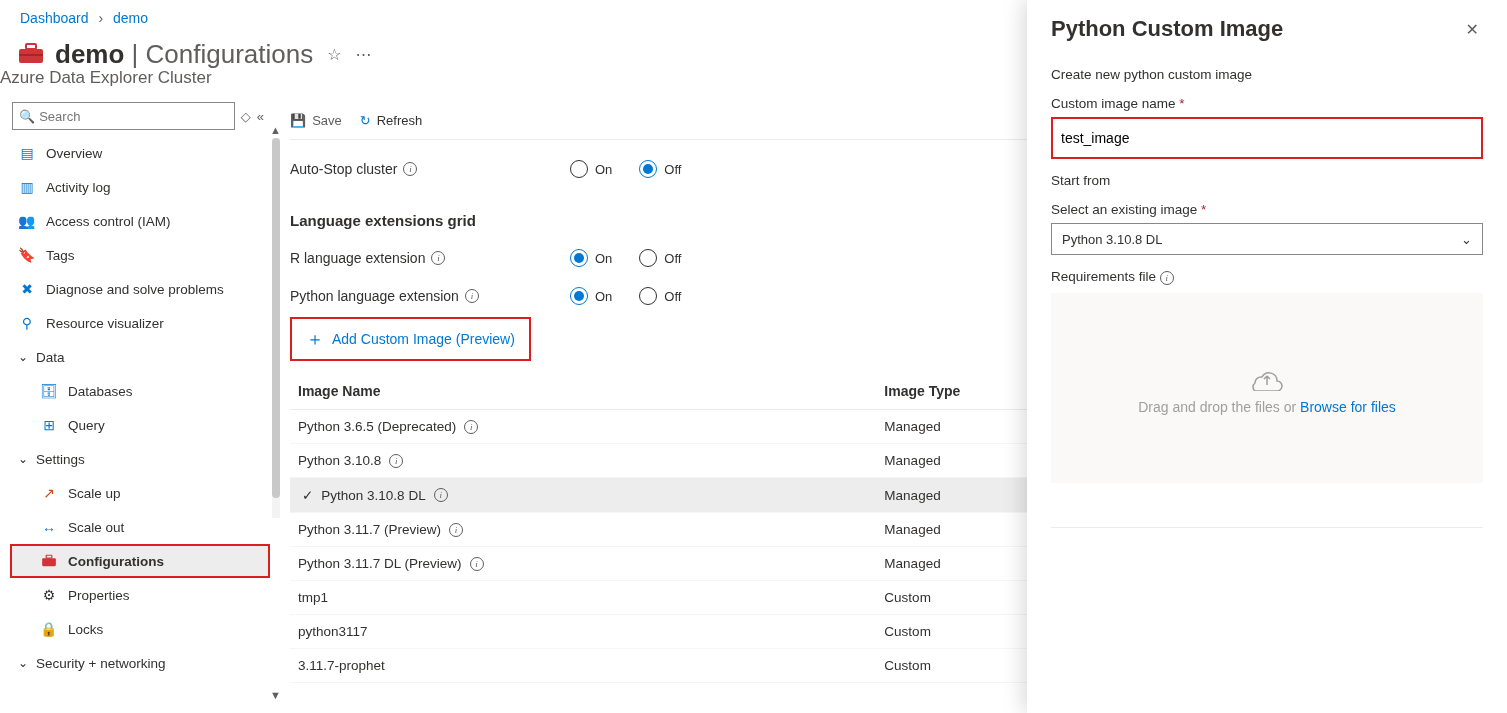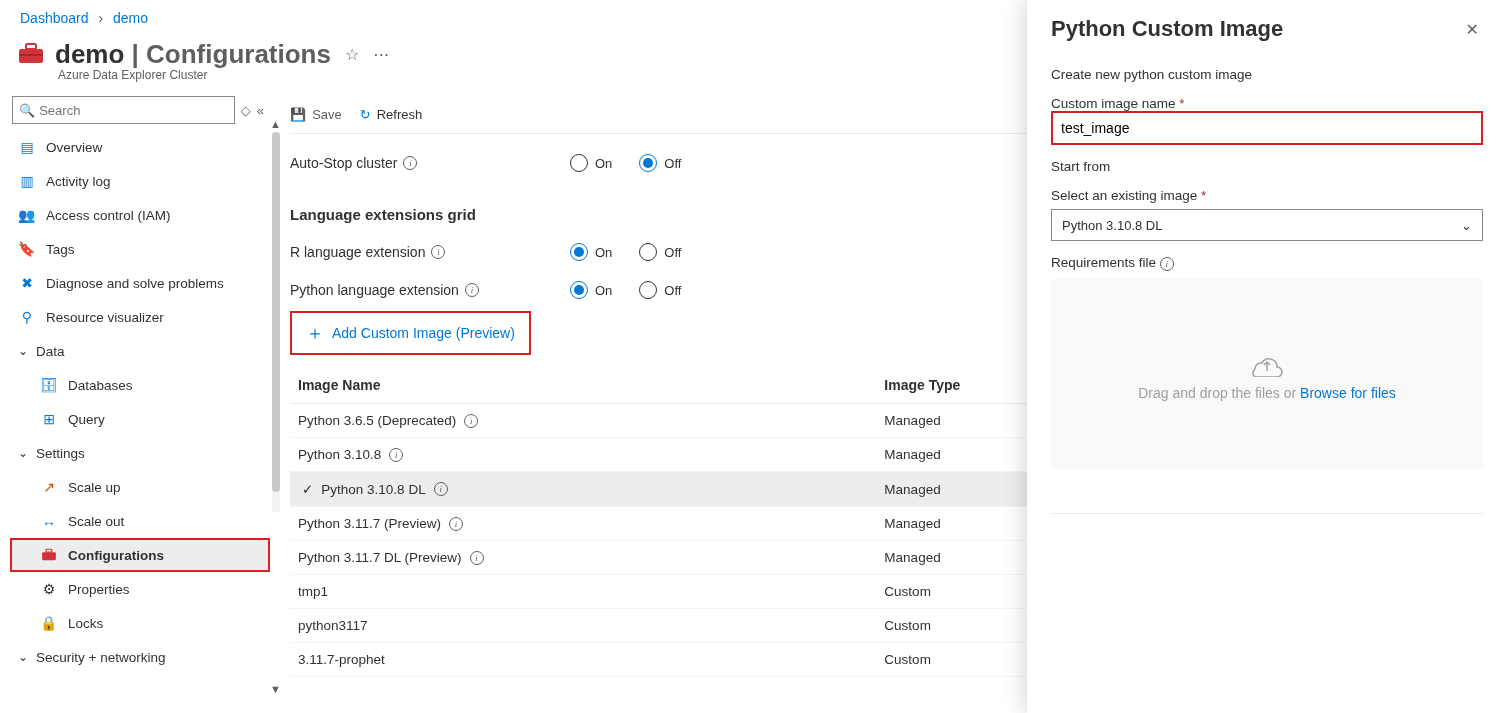--- a/index.html
+++ b/index.html
@@ -7,23 +7,23 @@
 a { color: #0078d4; text-decoration: none; }
 
 
 .breadcrumb { padding: 10px 20px; font-size: 14px; }
 .breadcrumb .sep { color: #605e5c; margin: 0 6px; }
 
 
 .title-row { display: flex; align-items: center; padding: 2px 15px 0 15px; }
 .title-icon { width: 32px; height: 32px; display: flex; align-items: center; justify-content: center; margin-right: 8px; }
 .title-text { font-size: 26px; font-weight: 600; }
-.title-text .light { font-weight: 700; color: #605e5c; }
+.title-text .light { font-weight: 400; color: #605e5c; }
 .title-actions { margin-left: 14px; display: flex; gap: 14px; color: #605e5c; font-size: 16px; }
-.subtitle { padding-left: 58px; color: #605e5c; font-size: 12px; margin-top: -2px; }
+.subtitle { color: #605e5c; font-size: 17px; margin-top: -2px; }
 
 
 .layout { display: flex; margin-top: 14px; height: calc(100% - 110px); }
 
 
 .sidebar { width: 270px; flex-shrink: 0; padding-left: 12px; position: relative; }
 .search-row { display: flex; align-items: center; gap: 6px; margin-bottom: 6px; padding-right: 6px; }
 .search-box { flex: 1; border: 1px solid #8a8886; height: 28px; display: flex; align-items: center; padding: 0 6px; }
 .search-box input { border: none; outline: none; width: 100%; font-size: 13px; padding-left: 4px; }
 .sb-icon { color: #605e5c; font-size: 13px; }
@@ -68,21 +68,21 @@
 .check { color: #323130; }
 
 
 .panel { position: absolute; right: 0; top: 0; width: 480px; height: 100%; background: #fff; box-shadow: -4px 0 20px rgba(0,0,0,.15); padding: 16px 24px 14px 24px; display: flex; flex-direction: column; }
 .panel-head { display: flex; justify-content: space-between; align-items: start; }
 .panel-title { font-size: 22px; font-weight: 600; }
 .close-x { font-size: 16px; color: #605e5c; cursor: pointer; padding: 4px; }
 .panel-sub { margin-top: 24px; font-size: 13.5px; }
 .panel-label { margin-top: 14px; font-size: 13.5px; }
 .req { color: #a4262c; }
-.panel-input { border: 2.5px solid #d9201e; height: 34px; padding: 0 8px; display: flex; align-items: center; }
+.panel-input { border: 2.5px solid #d9201e; height: 42px; margin-top: 6px; padding: 0 8px; display: flex; align-items: center; }
 .panel-input input { border: none; outline: none; width: 100%; font-size: 14px; }
 .radio-row { border: 2.5px solid #d9201e; padding: 8px 10px; margin-top: 10px; display: flex; gap: 26px; align-items: center; }
 .rb-item { display: flex; align-items: center; gap: 8px; }
 .rb { width: 18px; height: 18px; border: 1.5px solid #323130; border-radius: 50%; display: flex; align-items: center; justify-content: center; }
 .rb.sel { border-color: #0078d4; }
 .rb.sel::after { content: ""; width: 10px; height: 10px; background: #0078d4; border-radius: 50%; }
 .select-box { border: 1px solid #8a8886; height: 32px; margin-top: 6px; display: flex; align-items: center; justify-content: space-between; padding: 0 10px; cursor: pointer; }
 .dropzone { background: #faf9f8; height: 190px; margin-top: 8px; display: flex; flex-direction: column; align-items: center; justify-content: center; color: #a19f9d; }
 .cloud { font-size: 32px; color: #a19f9d; margin-bottom: 8px; }
 .dz-text { font-size: 14px; }

